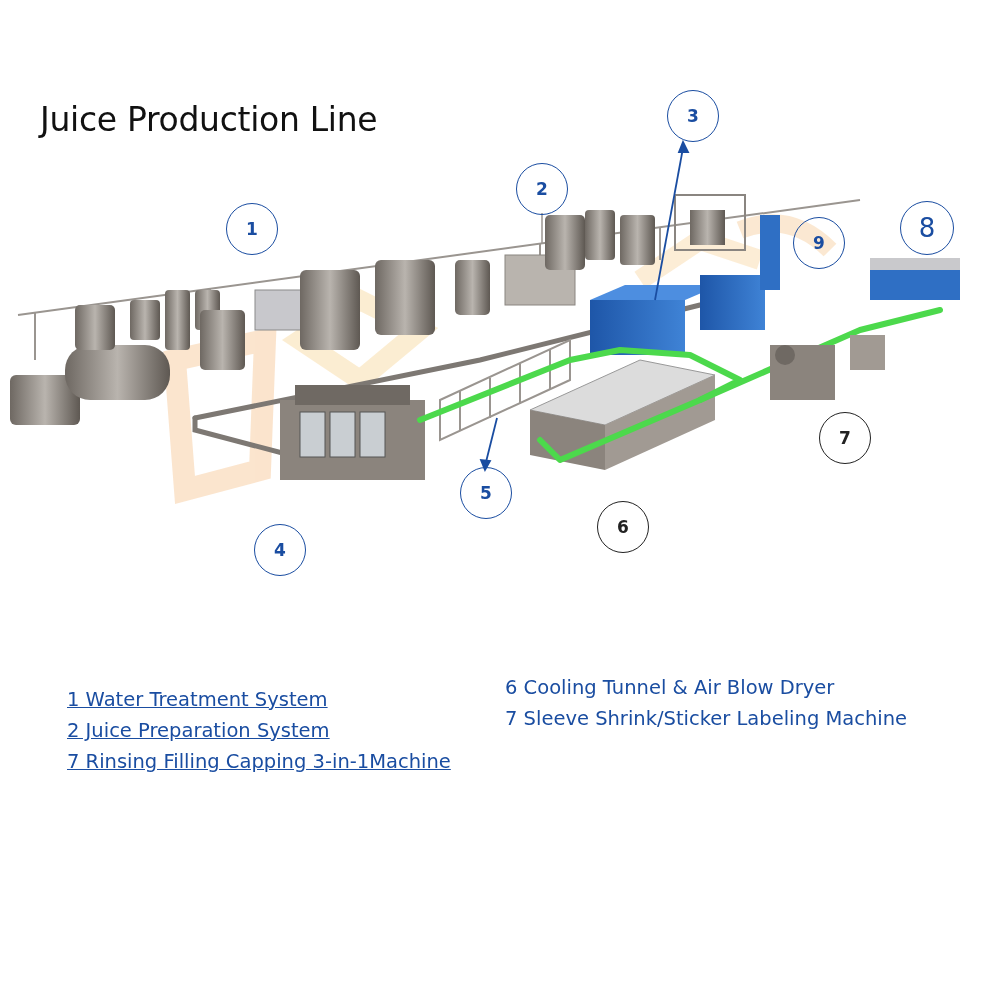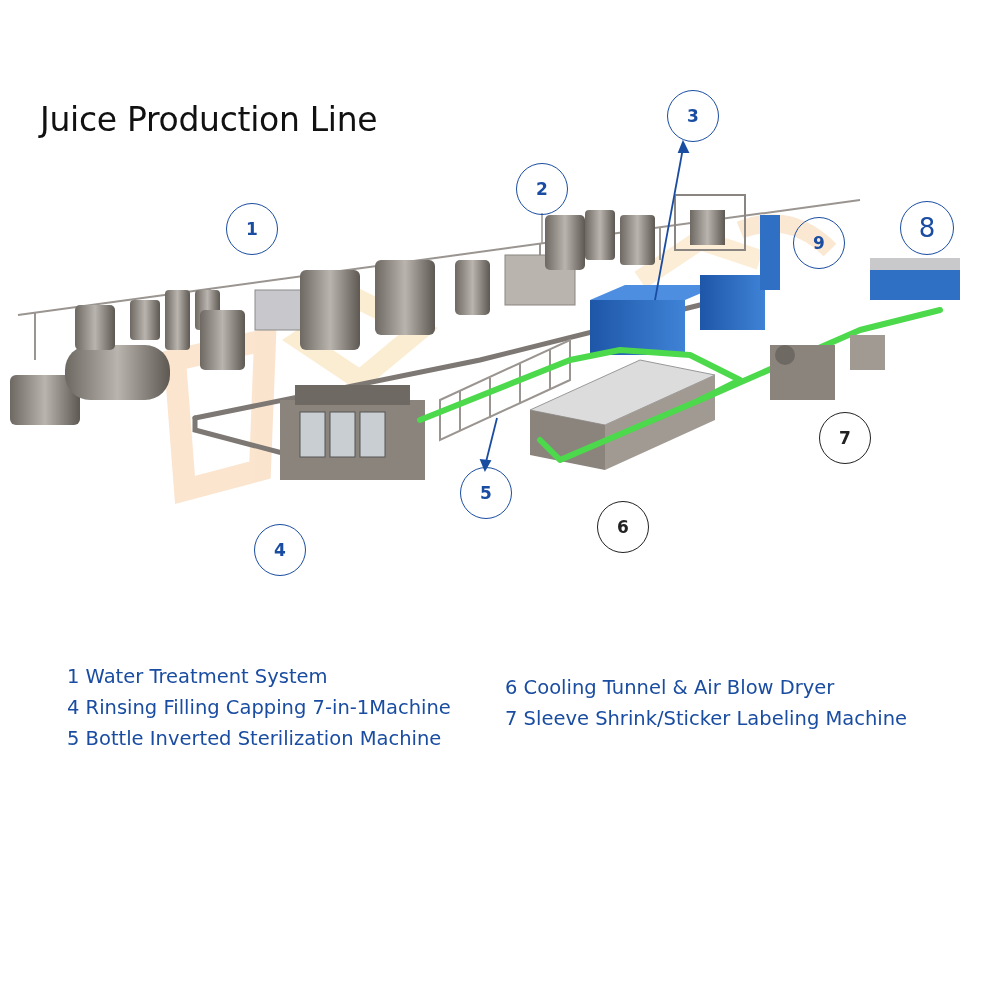--- a/index.html
+++ b/index.html
@@ -4,21 +4,21 @@
 <style>
   html,body{margin:0;padding:0;background:#fff;}
   body{width:1000px;height:1000px;position:relative;overflow:hidden;font-family:"DejaVu Sans","Liberation Sans",sans-serif;}
   .title{position:absolute;left:40px;top:100px;font-size:33px;color:#111;font-weight:400;letter-spacing:-0.3px;text-align:right;}
   .scene{position:absolute;left:0;top:0;width:1000px;height:620px;}
   .callout{position:absolute;width:52px;height:52px;border-radius:50%;border:1.8px solid #1a4da1;display:flex;align-items:center;justify-content:center;font-size:17px;font-weight:bold;color:#1a4da1;background:transparent;box-sizing:border-box;}
   .callout.black{border-color:#222;color:#222;}
   .callout.big{width:54px;height:54px;font-size:26px;font-weight:400;}
   .legend{position:absolute;font-size:19.5px;color:#1a4da1;line-height:31px;}
   .legend div{white-space:nowrap;}
-  .legend.left{left:67px;top:661px;}
+  .legend.left{left:67px;top:684px;text-decoration:underline;}
   .legend.right{left:505px;top:672px;}
 </style>
 </head>
 <body>
 
 <div class="title">Juice Production Line</div>
 
 <svg class="scene" viewBox="0 0 1000 620" width="1000" height="620">
   <defs>
     <linearGradient id="steel" x1="0" x2="1">
@@ -137,19 +137,19 @@
 <div class="callout" style="left:667px;top:90px;">3</div>
 <div class="callout" style="left:254px;top:524px;">4</div>
 <div class="callout" style="left:460px;top:467px;">5</div>
 <div class="callout black" style="left:597px;top:501px;">6</div>
 <div class="callout black" style="left:819px;top:412px;">7</div>
 <div class="callout big" style="left:900px;top:201px;">8</div>
 <div class="callout" style="left:793px;top:217px;">9</div>
 
 <div class="legend left">
   <div>1 Water Treatment System</div>
-  <div>4 Rinsing Filling Capping 7-in-1Machine</div>
-  <div>5 Bottle Inverted Sterilization Machine</div>
+  <div>2 Juice Preparation System</div>
+  <div>7 Rinsing Filling Capping 3-in-1Machine</div>
 </div>
 <div class="legend right">
   <div>6 Cooling Tunnel &amp; Air Blow Dryer</div>
   <div>7 Sleeve Shrink/Sticker Labeling Machine</div>
 </div>
 
 </body></html>

